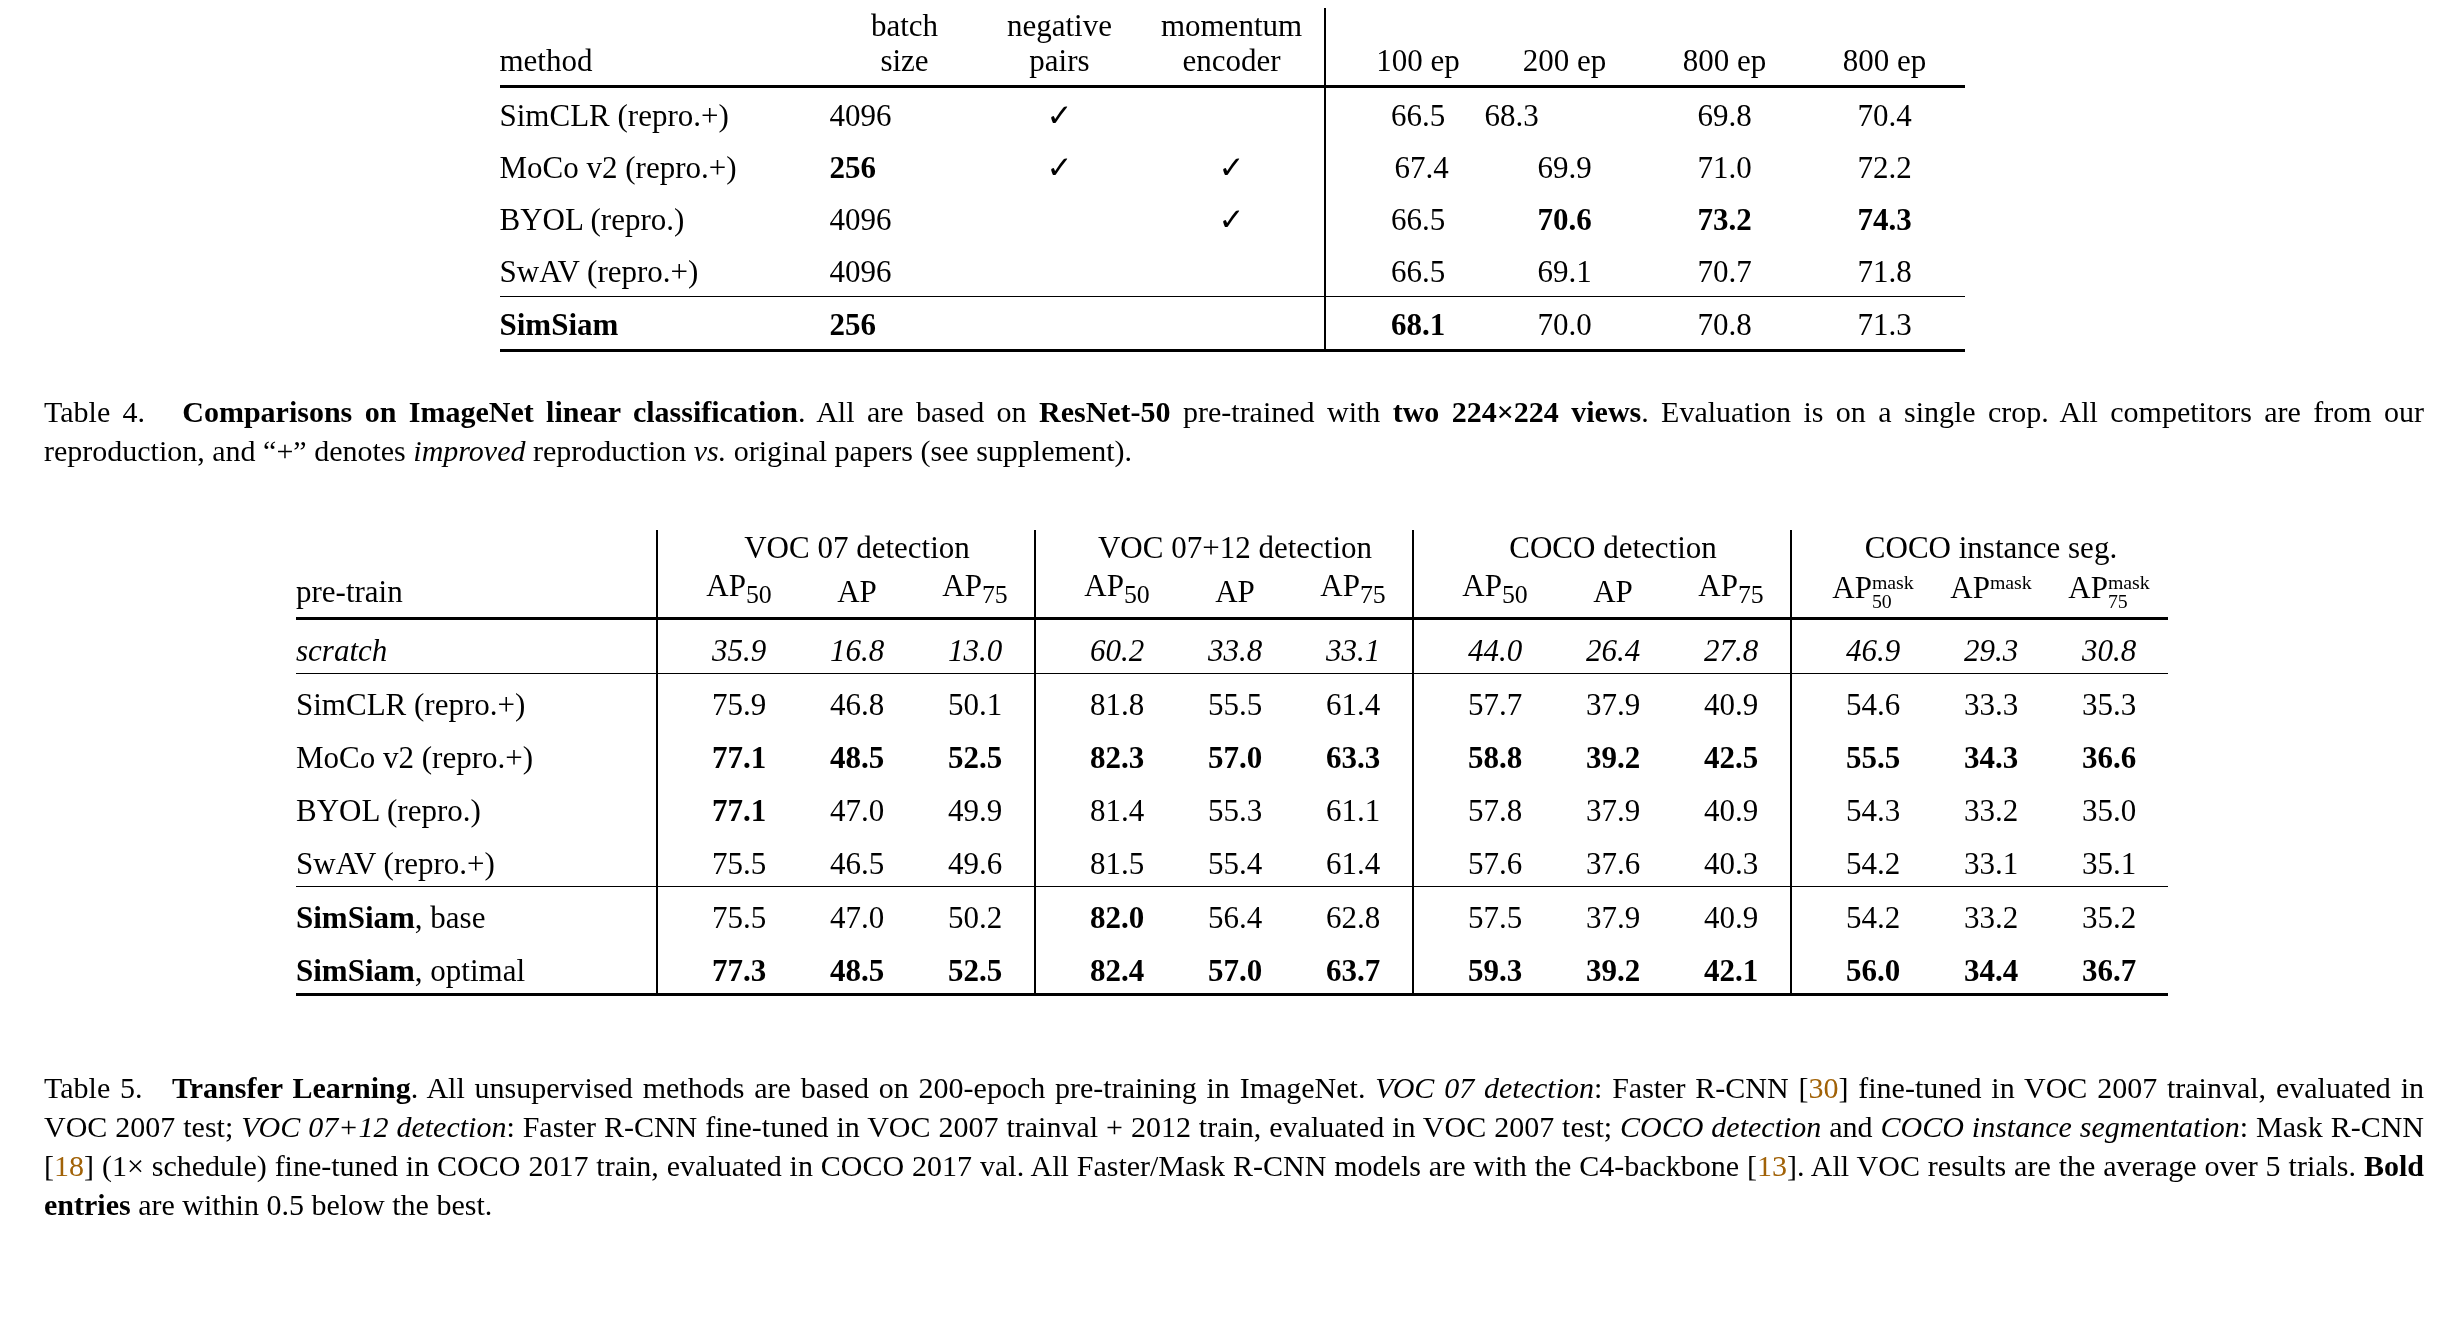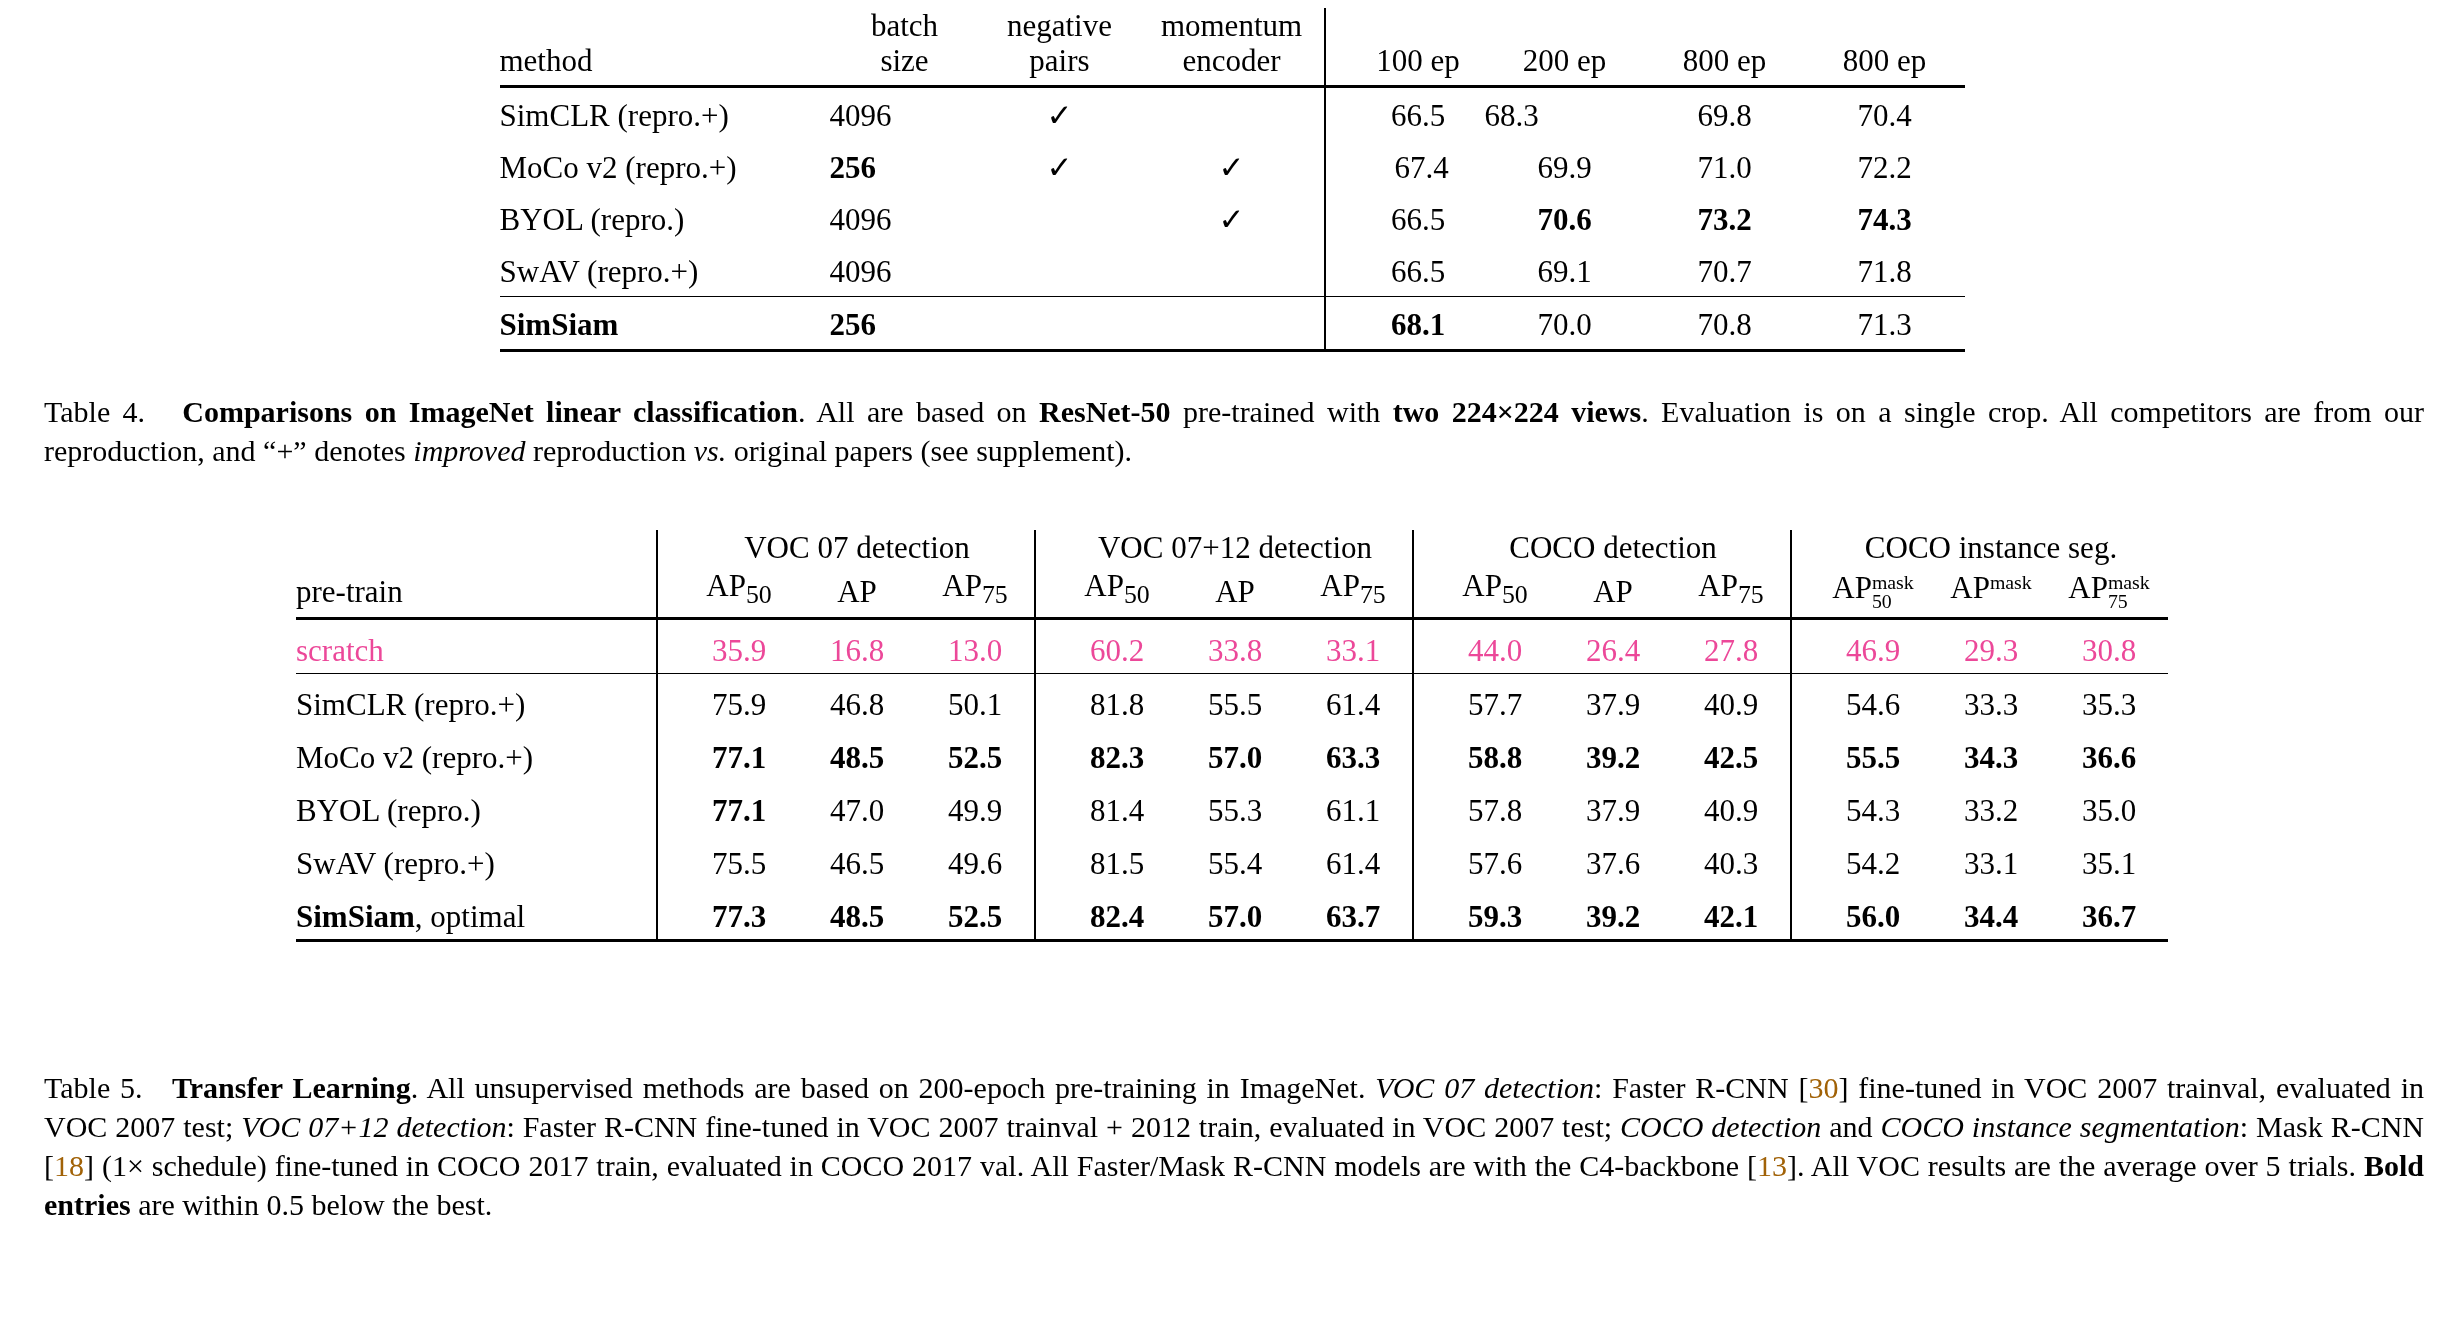--- a/index.html
+++ b/index.html
@@ -59,21 +59,21 @@
   #t5 td.pt { text-align: left; width: 340px; padding-right: 20px; }
   #t5 td.num { width: 118px; }
   #t5 .grphdr { text-align: center; padding-bottom: 2px; }
   #t5 .subhdr td { padding-bottom: 7px; }
   #t5 .gsep { border-left: 2px solid #000; }
   #t5 .gpad { padding-left: 22px; }
   #t5 .row td { height: 45px; padding-top: 4px; padding-bottom: 4px; }
   #t5 .rule-thick td { border-top: 3px solid #000; }
   #t5 .rule-thin td { border-top: 1.6px solid #000; }
   #t5 .rule-bot td { border-bottom: 3px solid #000; }
-  #t5 .gray, #t5 .gray td { color: #ec4899; }
+  #t5 .gray, #t5 .gray td { color: #000000; font-style: italic; }
   .apm { display: inline-block; position: relative; padding-right: 0px; }
   .apm .stack { display: inline-flex; flex-direction: column; align-items: flex-start;
                 vertical-align: middle; line-height: 0.95; font-size: 0.64em; position: relative; top: 0.02em; }
   .apm .stack .sup { display: block; }
   .apm .stack .sub { display: block; }
   .nowrapc { white-space: nowrap; }
 </style>
 </head>
 <body>
 
@@ -281,20 +281,35 @@
             <td class="num gsep gpad">81.5</td>
             <td class="num">55.4</td>
             <td class="num">61.4</td>
             <td class="num gsep gpad">57.6</td>
             <td class="num">37.6</td>
             <td class="num">40.3</td>
             <td class="num gsep gpad">54.2</td>
             <td class="num">33.1</td>
             <td class="num">35.1</td>
           </tr>
+          <tr class="row rule-thin">
+            <td class="pt"><span style="font-weight: bold;">SimSiam</span><span>, base</span></td>
+            <td class="num gsep gpad">75.5</td>
+            <td class="num">47.0</td>
+            <td class="num">50.2</td>
+            <td class="num gsep gpad" style="font-weight: bold;">82.0</td>
+            <td class="num">56.4</td>
+            <td class="num">62.8</td>
+            <td class="num gsep gpad">57.5</td>
+            <td class="num">37.9</td>
+            <td class="num">40.9</td>
+            <td class="num gsep gpad">54.2</td>
+            <td class="num">33.2</td>
+            <td class="num">35.2</td>
+          </tr>
           <tr class="row rule-bot">
             <td class="pt"><span style="font-weight: bold;">SimSiam</span><span>, optimal</span></td>
             <td class="num gsep gpad" style="font-weight: bold;">77.3</td>
             <td class="num" style="font-weight: bold;">48.5</td>
             <td class="num" style="font-weight: bold;">52.5</td>
             <td class="num gsep gpad" style="font-weight: bold;">82.4</td>
             <td class="num" style="font-weight: bold;">57.0</td>
             <td class="num" style="font-weight: bold;">63.7</td>
             <td class="num gsep gpad" style="font-weight: bold;">59.3</td>
             <td class="num" style="font-weight: bold;">39.2</td>

